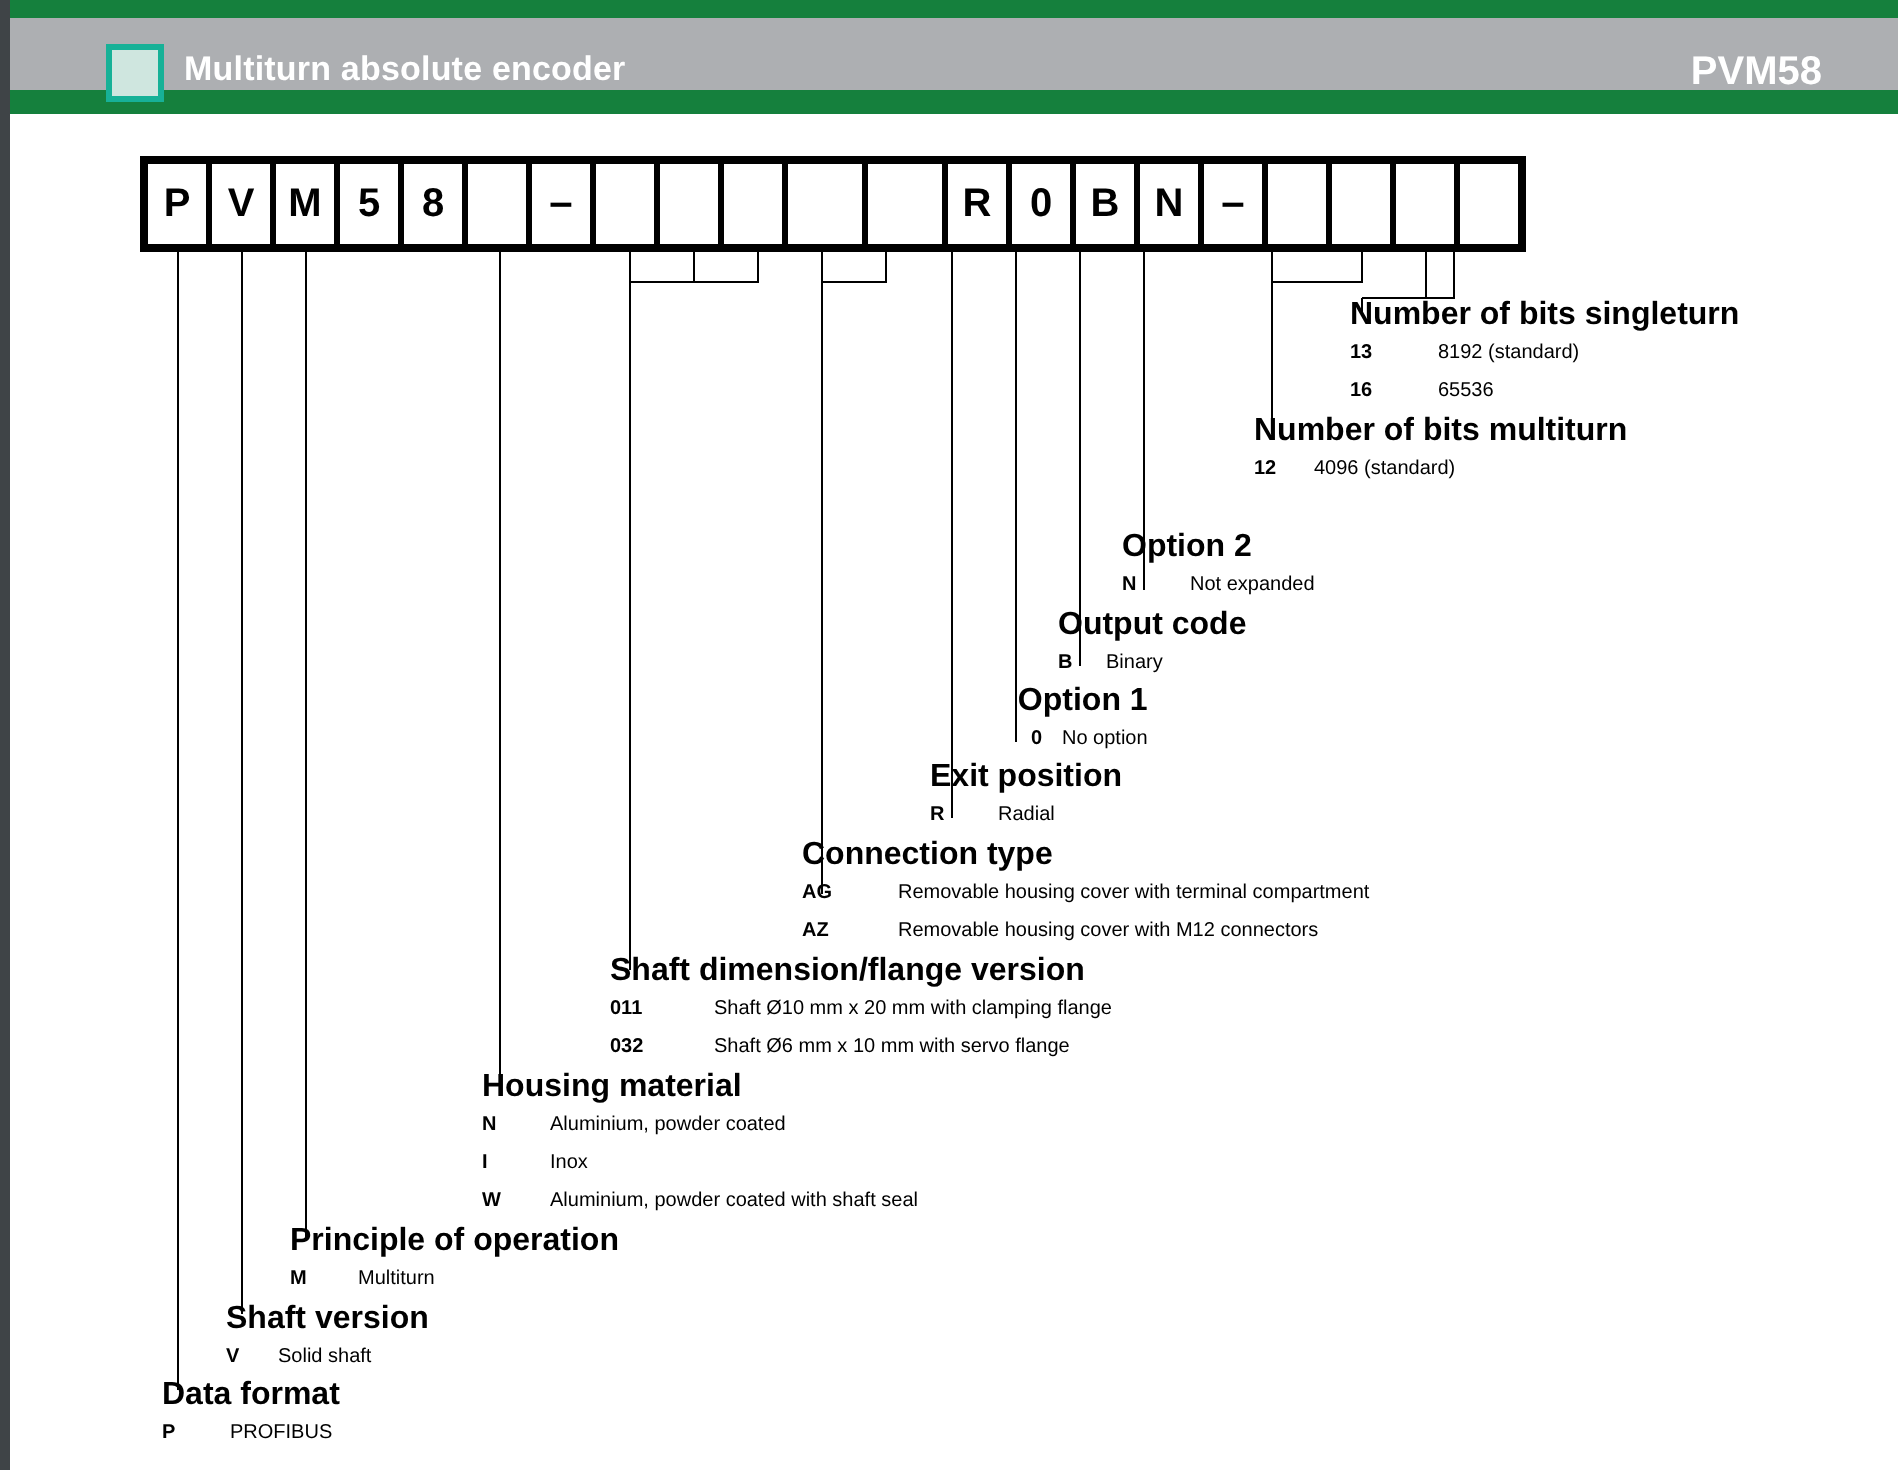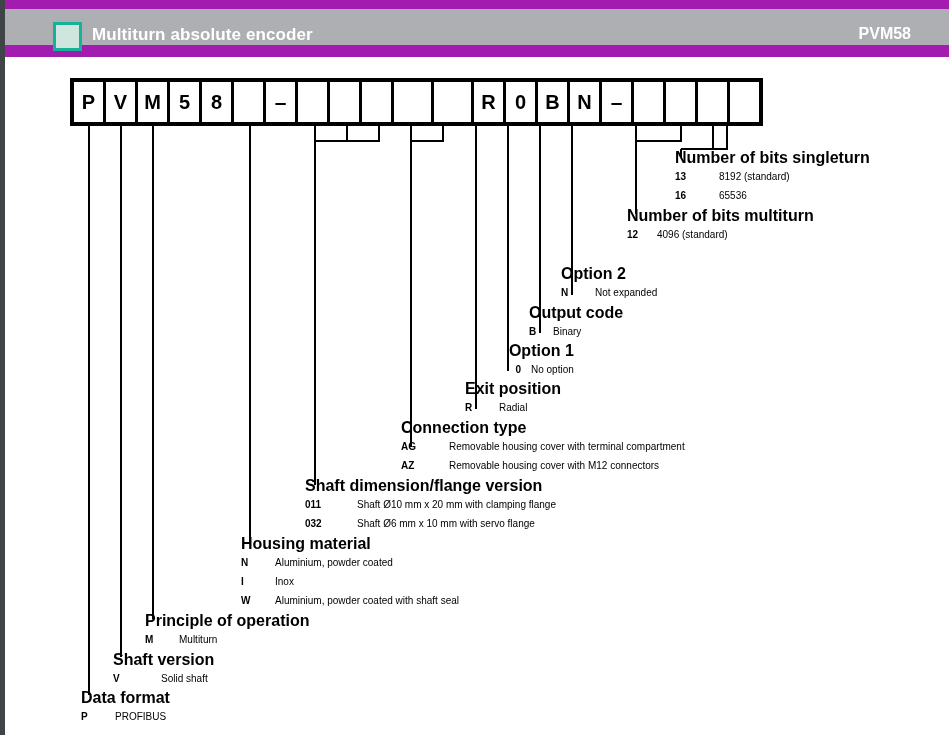--- a/index.html
+++ b/index.html
@@ -4,38 +4,38 @@
 <style>
   html,body{margin:0;padding:0;}
   body{
     width:949px;height:735px;
     background:#ffffff;
     font-family:"Liberation Sans", sans-serif;
     position:relative;overflow:hidden;
     -webkit-font-smoothing:antialiased;
   }
   
-  #page{position:absolute;inset:0;background:#a21caf;}
+  #page{position:absolute;inset:0;background:#15803d;}
   #left-edge{position:absolute;left:0;top:0;width:5px;height:735px;background:#3f4447;}
   #header-band{
     position:absolute;left:5px;top:9px;width:944px;height:36px;
     background:#adafb2;
   }
   #header-icon{
     position:absolute;left:48px;top:13px;width:29px;height:29px;
     background:#cfe6df;border:3px solid #17b197;box-sizing:border-box;
   }
   #header-title{
     position:absolute;left:87px;top:16px;
     font-size:17px;font-weight:bold;color:#ffffff;
     letter-spacing:.1px;white-space:nowrap;
   }
   #header-model{
     position:absolute;right:38px;top:16px;
-    font-size:16px;font-weight:bold;color:#ffffff;white-space:nowrap;
+    font-size:20px;font-weight:bold;color:#ffffff;white-space:nowrap;
   }
   #canvas{
     position:absolute;left:5px;top:57px;width:944px;height:678px;
     background:#ffffff;
   }
   
   #code-row{
     position:absolute;left:65px;top:21px;
     border:4px solid #000;background:#000;
     display:flex;height:40px;box-sizing:content-box;
@@ -222,21 +222,21 @@
         <div class="blk-head">Principle of operation</div>
         <div class="opt-row">
           <span class="opt-code" style="width: 24px;">M</span>
           <span class="opt-desc" style="margin-left: 10px;">Multiturn</span>
         </div>
       </div>
     <div class="block" id="blk-10" style="left: 108px; top: 593px;">
         <div class="blk-head">Shaft version</div>
         <div class="opt-row">
           <span class="opt-code" style="width: 24px;">V</span>
-          <span class="opt-desc" style="margin-left: 24px;">Solid shaft</span>
+          <span class="opt-desc" style="margin-left: 2px;">Solid shaft</span>
         </div>
       </div>
     <div class="block" id="blk-11" style="left: 76px; top: 631px;">
         <div class="blk-head">Data format</div>
         <div class="opt-row">
           <span class="opt-code" style="width: 24px;">P</span>
           <span class="opt-desc" style="margin-left: 10px;">PROFIBUS</span>
         </div>
       </div>
 

